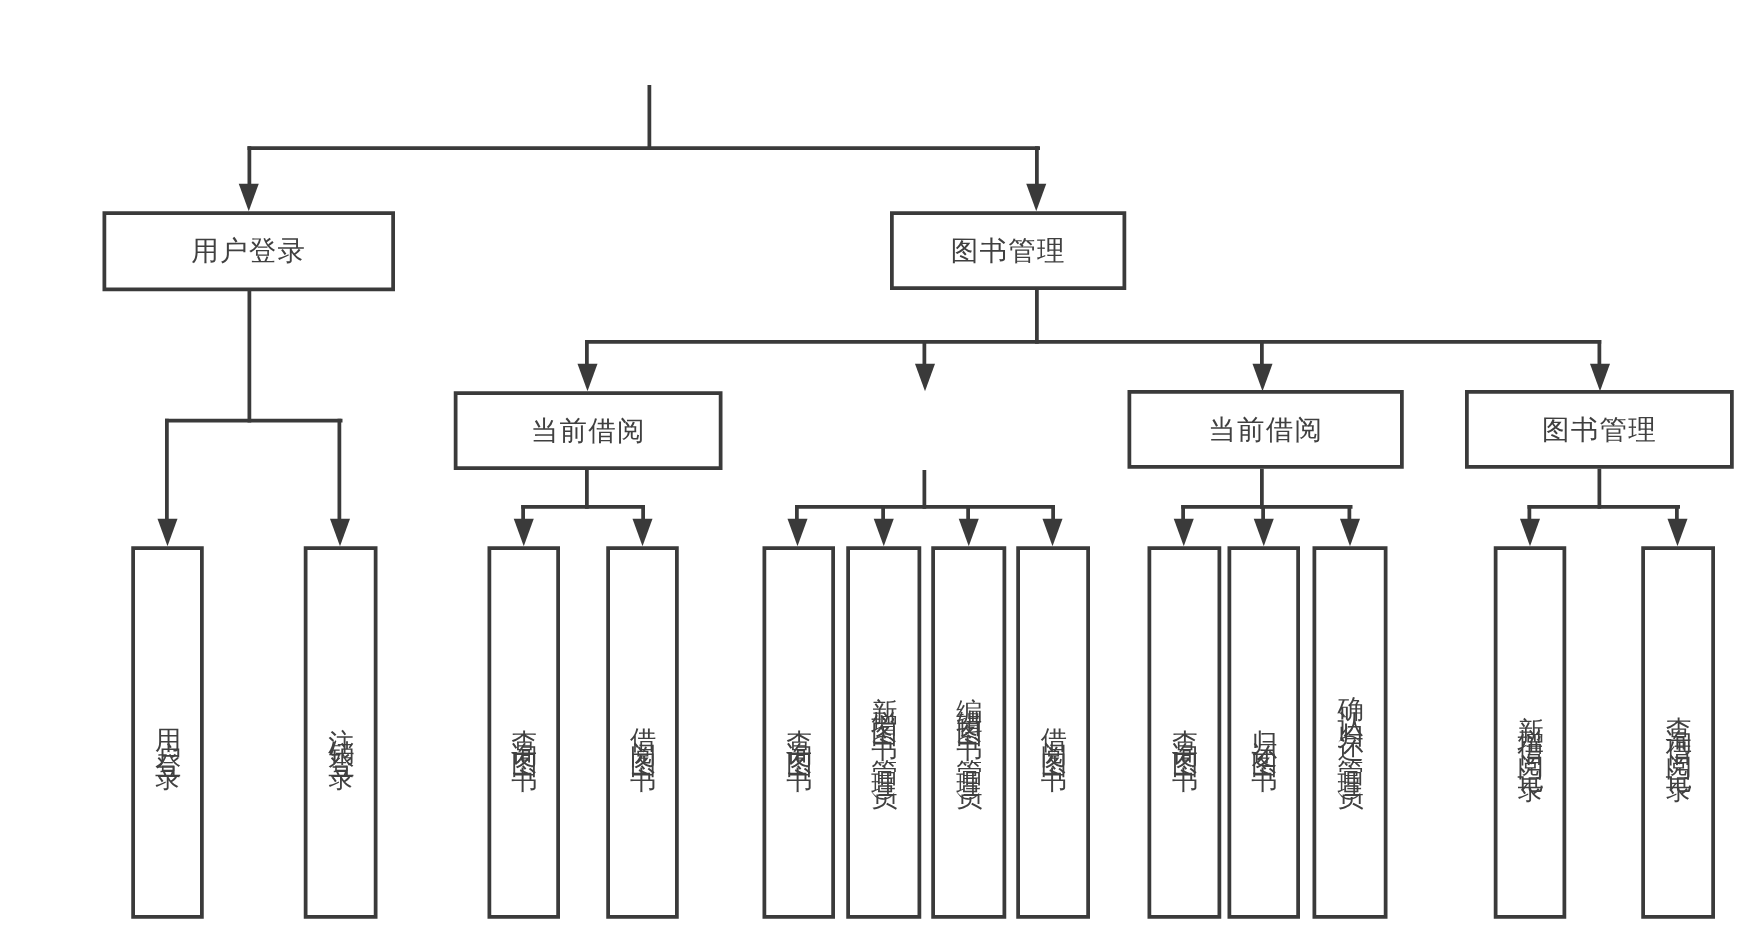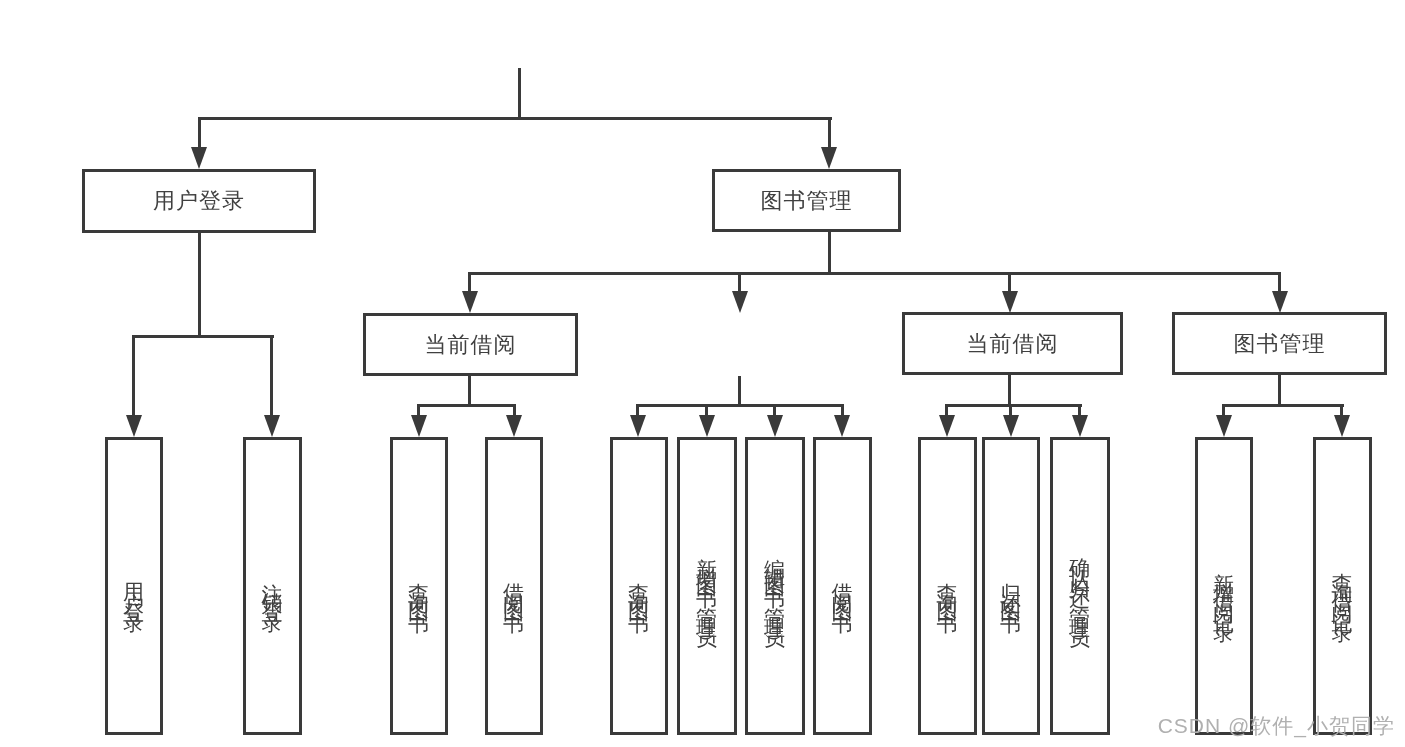--- a/index.html
+++ b/index.html
@@ -181,15 +181,14 @@
     <span class="vtext">确认归还（管理员）</span>
   </div>
 
   <div class="node" style="left:1195px; top:437px; width:58px; height:298px;">
     <span class="vtext">新增借阅记录</span>
   </div>
   <div class="node" style="left:1313px; top:437px; width:59px; height:298px;">
     <span class="vtext">查询借阅记录</span>
   </div>
 
-  <div class="watermark">CSDN @软件_小贺同学</div>
 
 </div>
 
 </body></html>

